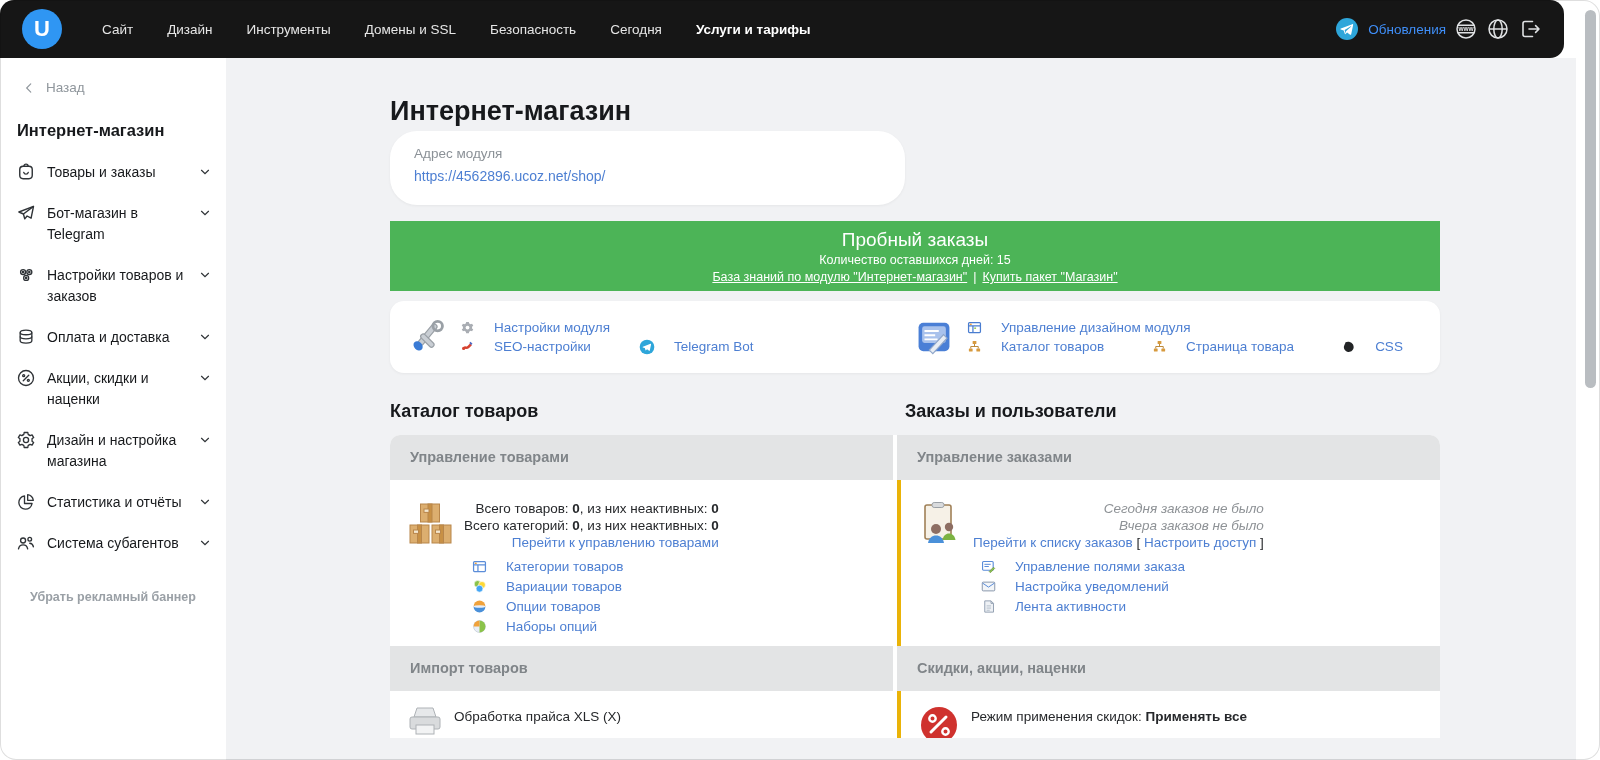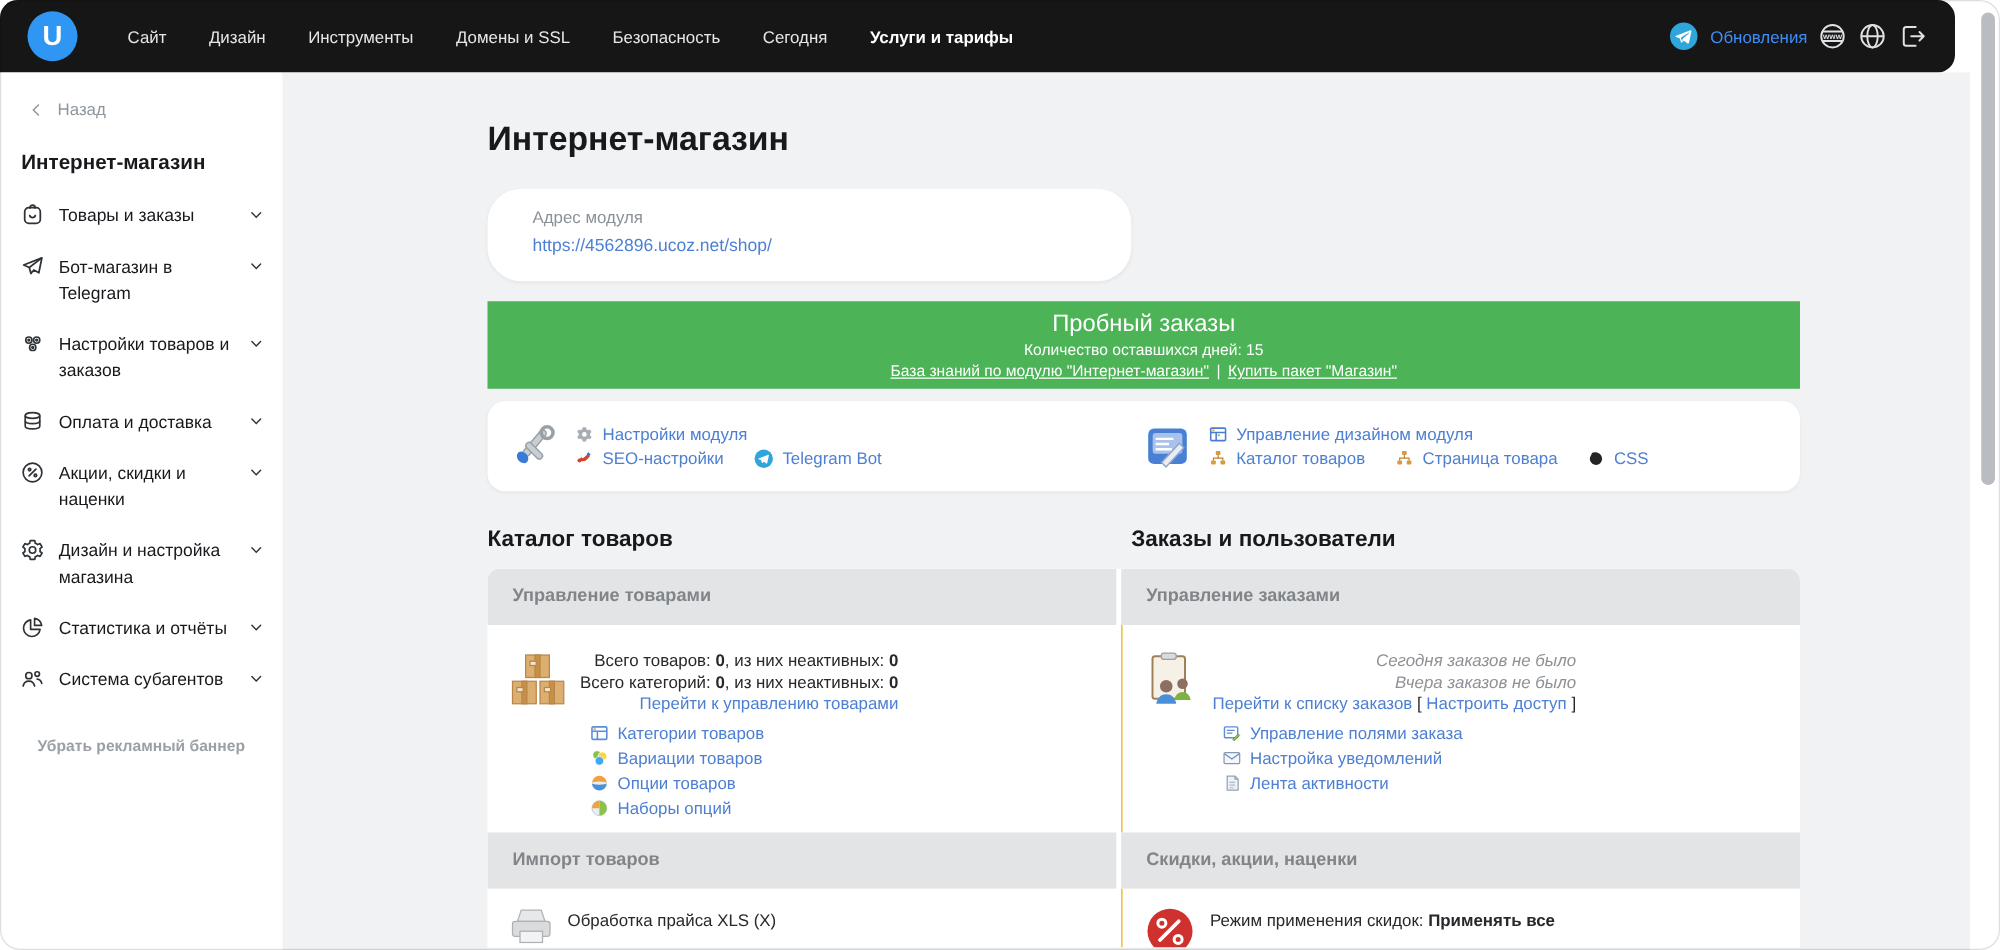--- a/index.html
+++ b/index.html
@@ -30,50 +30,50 @@
   .nav-item .chev { flex:none; margin-top:3px; }
   .remove-banner { margin-top:26px; text-align:center; color:#9aa0a6; font-weight:bold; font-size:12.5px; cursor:pointer; }
 
   
   .content-bg { position:absolute; left:226px; top:58px; right:24px; bottom:0; background:#f1f2f4; }
   .scroll-thumb { position:absolute; right:4px; top:10px; width:11px; height:378px; background:#b9bdc1; border-radius:7px; cursor:pointer; }
 
   .main { position:absolute; left:390px; top:58px; width:1050px; }
   .main h1 { margin-top:38px; font-size:27px; font-weight:bold; color:#17191c; }
 
-  .address-card { margin-top:24px; width:515px; height:74px; background:#fff; border-radius:27px;
-                  padding:15px 36px; box-shadow:0 1px 3px rgba(0,0,0,.05); }
+  .address-card { margin-top:4px; width:515px; height:74px; background:#fff; border-radius:27px;
+                  padding:15px 24px; box-shadow:0 1px 3px rgba(0,0,0,.05); }
   .address-card .lbl { color:#8b9197; font-size:13.5px; }
   .address-card .url { display:inline-block; margin-top:7px; color:#4d7fd2; font-size:14px; text-decoration:none; cursor:pointer; }
 
   .trial { margin-top:16px; height:70px; background:#4cb457; color:#fff; text-align:center; padding-top:7px; }
   .trial .t { font-size:19px; line-height:24px; }
   .trial .d { font-size:12.5px; margin-top:1px; }
   .trial .links { font-size:12.5px; margin-top:3px; }
   .trial .links a { color:#fff; text-decoration:underline; cursor:pointer; }
   .trial .sep { margin:0 6px; }
 
   .quick-card { margin-top:10px; height:72px; background:#fff; border-radius:14px; display:flex;
                 padding:11px 18px; box-shadow:0 1px 3px rgba(0,0,0,.05); }
   .quick-half { width:50%; display:flex; align-items:center; gap:14px; }
   .quick-rows { display:flex; flex-direction:column; gap:4px; }
-  .qrow { display:flex; align-items:center; gap:7px; }
+  .qrow { display:flex; align-items:center; gap:19px; }
   .qrow .gap { width:10px; }
   a.cl { color:#4d7fd2; font-size:13.5px; text-decoration:none; cursor:pointer; }
   .sico { flex:none; display:block; }
 
   .section-titles { display:grid; grid-template-columns:503px 543px; column-gap:4px; margin-top:28px; }
   .section-titles h2 { font-size:18px; font-weight:bold; color:#17191c; }
   .section-titles h2:last-child { padding-left:8px; }
 
   .catalog { margin-top:13px; display:grid; grid-template-columns:503px 543px; column-gap:4px;
              background:#fff; border-radius:10px 10px 0 0; overflow:hidden; }
   .band { height:45px; line-height:45px; background:#e3e4e5; color:#808589; font-weight:600; font-size:14.5px; padding-left:20px; }
   .cell { background:#fff; }
-  .cell.r { border-left:1px solid #eab308; }
+  .cell.r { border-left:4px solid #eab308; }
   .body1 { height:166px; padding:20px 14px 0 18px; display:flex; align-items:flex-start; gap:10px; }
   .stat-lines { font-size:13.5px; color:#26282b; line-height:17px; }
   .stat-lines .ln { margin-bottom:0px;text-align:right; }
   .stat-lines .it { font-style:italic; color:#8e9296; }
   .sub-links { margin-top:7px; margin-left:8px; }
   .sub-links .qrow { margin-top:3px; }
   .body2 { height:47px; padding:14px 14px 0 18px; display:flex; align-items:flex-start; gap:12px; overflow:hidden; }
   .body2 .txt { font-size:13.5px; color:#26282b; padding-top:4px; }
   b { font-weight:bold; }
 

